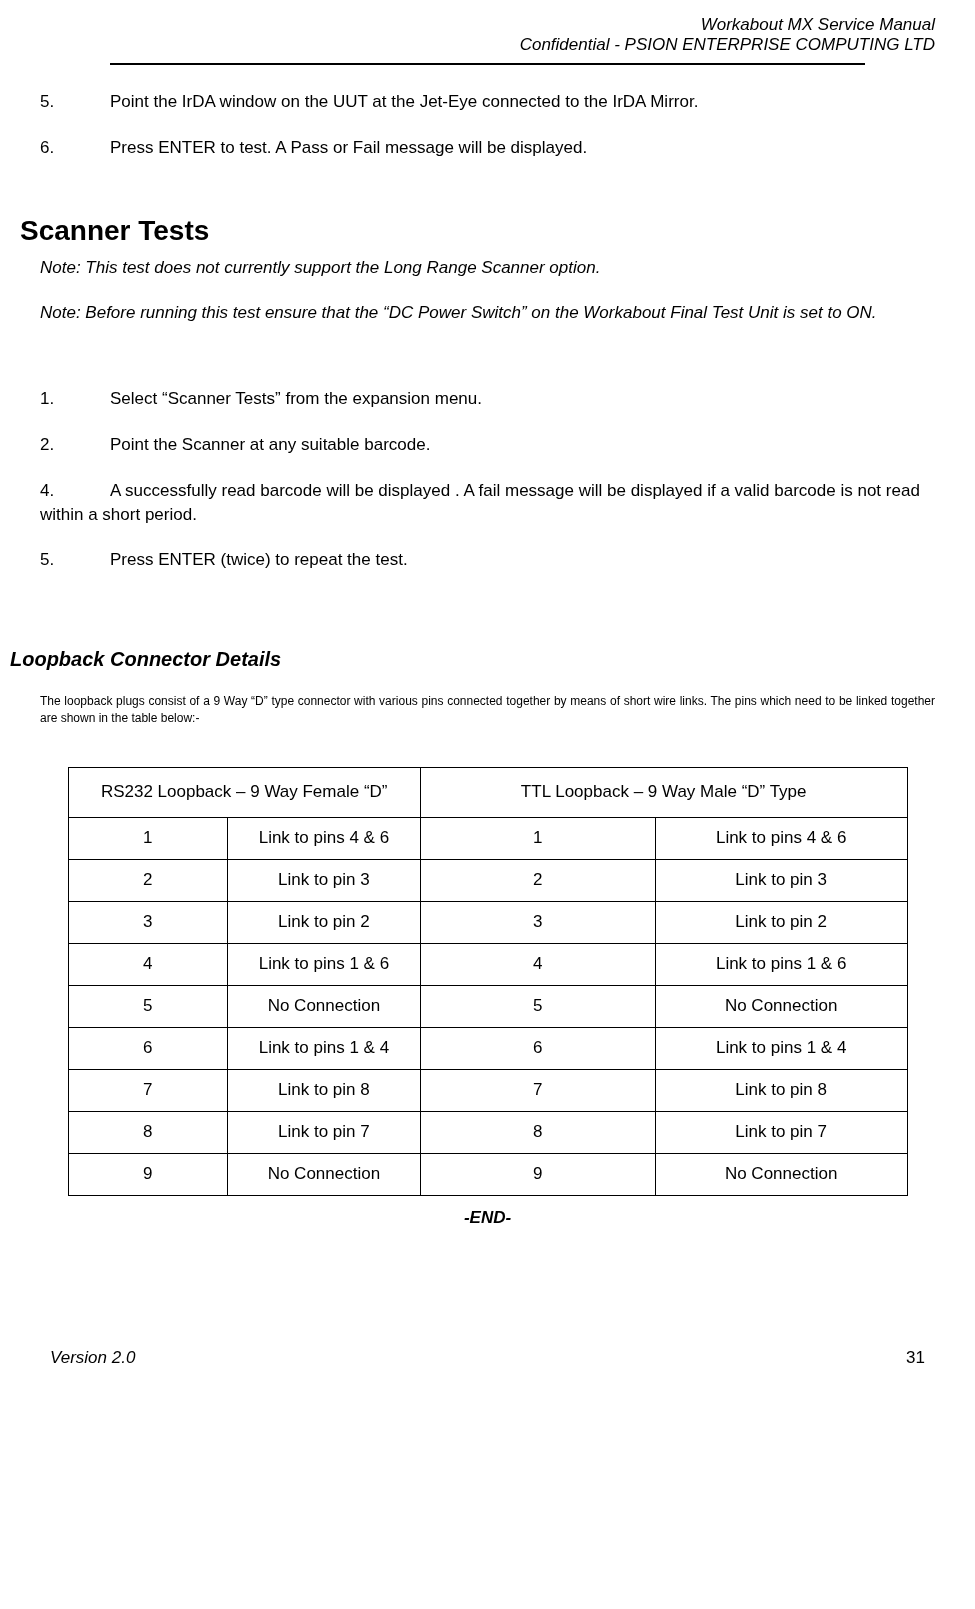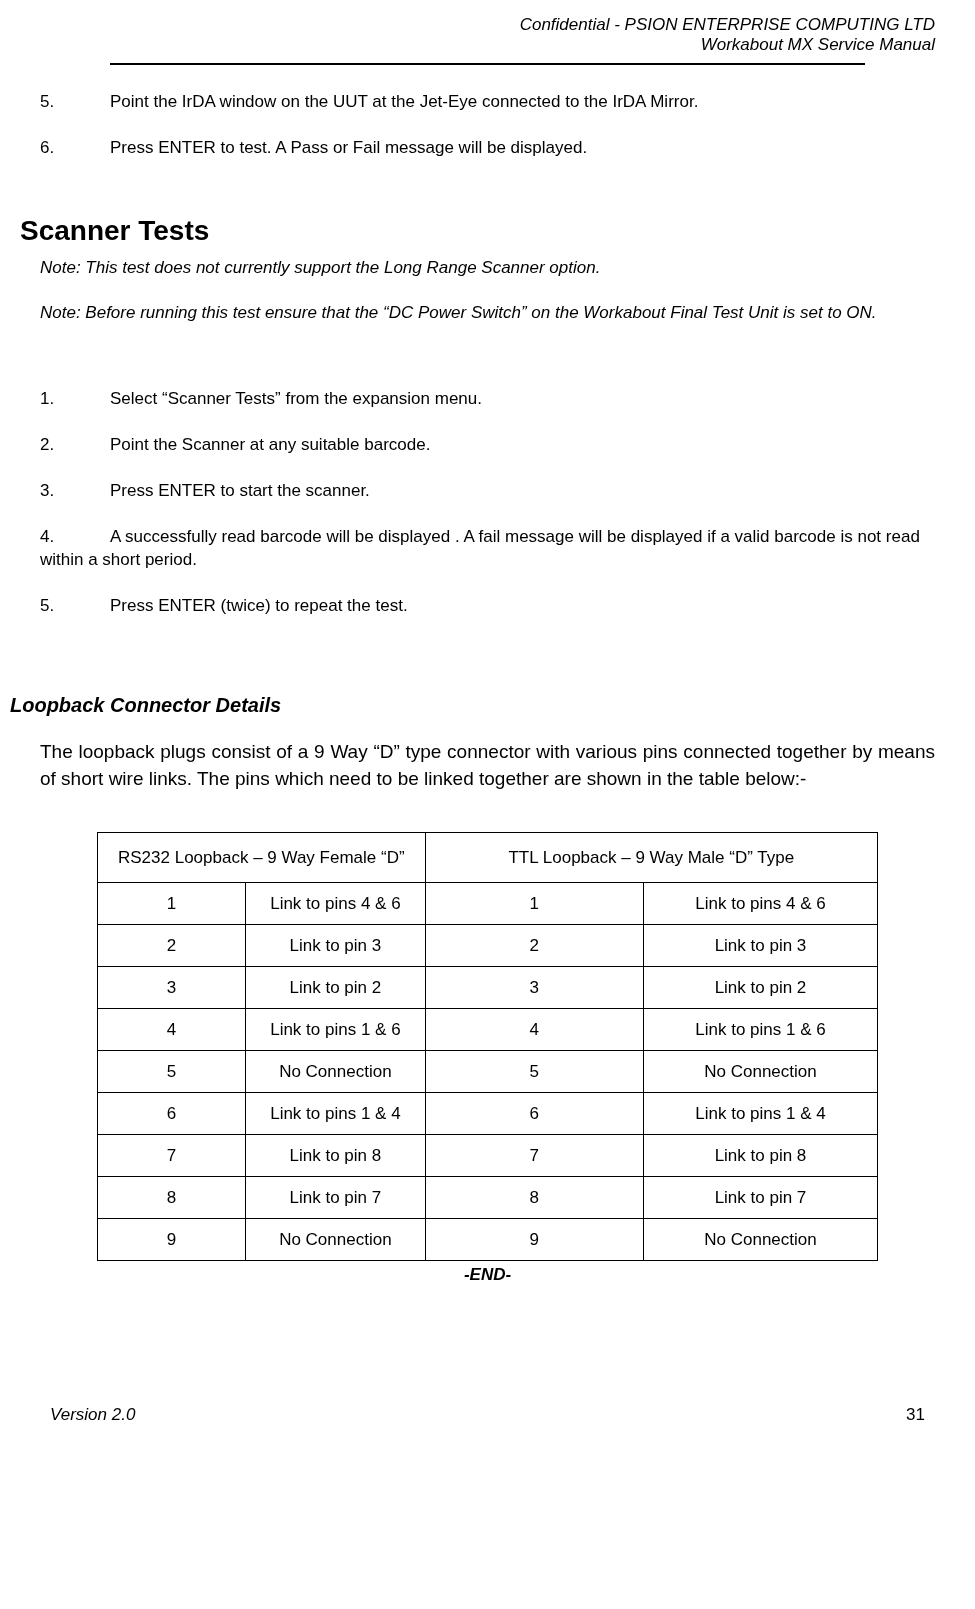--- a/index.html
+++ b/index.html
@@ -52,29 +52,29 @@
       margin-left: -30px;
     }
     .note {
       font-style: italic;
       font-size: 17px;
       margin-bottom: 22px;
       text-align: justify;
       line-height: 1.4;
     }
     .para {
-      font-size: 19px;
+      font-size: 12px;
       margin-bottom: 40px;
       line-height: 1.4;
       text-align: justify;
     }
     table.loopback {
       border-collapse: collapse;
-      width: 781px;
-      margin: 4px auto;
+      width: 840px;
+      margin: 12px auto;
       font-size: 17px;
     }
     table.loopback th, table.loopback td {
       border: 1px solid #000;
       text-align: center;
       vertical-align: middle;
       font-weight: normal;
     }
     table.loopback th {
       height: 50px;
@@ -96,22 +96,22 @@
       padding: 0 10px;
       margin-top: 120px;
     }
     .footer .pgnum { font-style: normal; }
     .spacer { height: 40px; }
   </style>
 </head>
 <body>
 
 <div class="header-meta">
+  <div>Workabout MX Service Manual</div>
   <div>Confidential - PSION ENTERPRISE COMPUTING LTD</div>
-  <div>Workabout MX Service Manual</div>
 </div>
 <hr class="header-line">
 
 <div class="content">
 
   <div class="step">
     <span class="step-num">5.</span><span>Point the IrDA window on the UUT at the Jet-Eye connected to the IrDA Mirror.</span>
   </div>
   <div class="step">
     <span class="step-num">6.</span><span>Press ENTER to test.  A Pass or Fail message will be displayed.</span>
@@ -122,23 +122,20 @@
   <p class="note">Note: This test does not currently support the Long Range Scanner option.</p>
   <p class="note">Note: Before running this test ensure that the “DC Power Switch” on the Workabout Final Test Unit is set to ON.</p>
 
   <div class="spacer"></div>
 
   <div class="step">
     <span class="step-num">1.</span><span>Select “Scanner Tests” from the expansion menu.</span>
   </div>
   <div class="step">
     <span class="step-num">2.</span><span>Point the Scanner at any suitable barcode.</span>
-  </div>
-  <div class="step">
-    <span class="step-num">3.</span><span>Press ENTER to start the scanner.</span>
   </div>
   <div class="step">
     <span class="step-num">4.</span><span>A successfully read barcode will be displayed .  A fail message will be displayed if a valid barcode is not read within a short period.</span>
   </div>
   <div class="step">
     <span class="step-num">5.</span><span>Press ENTER (twice) to repeat the test.</span>
   </div>
 
   <h2 class="heading2b">Loopback Connector Details</h2>
 

